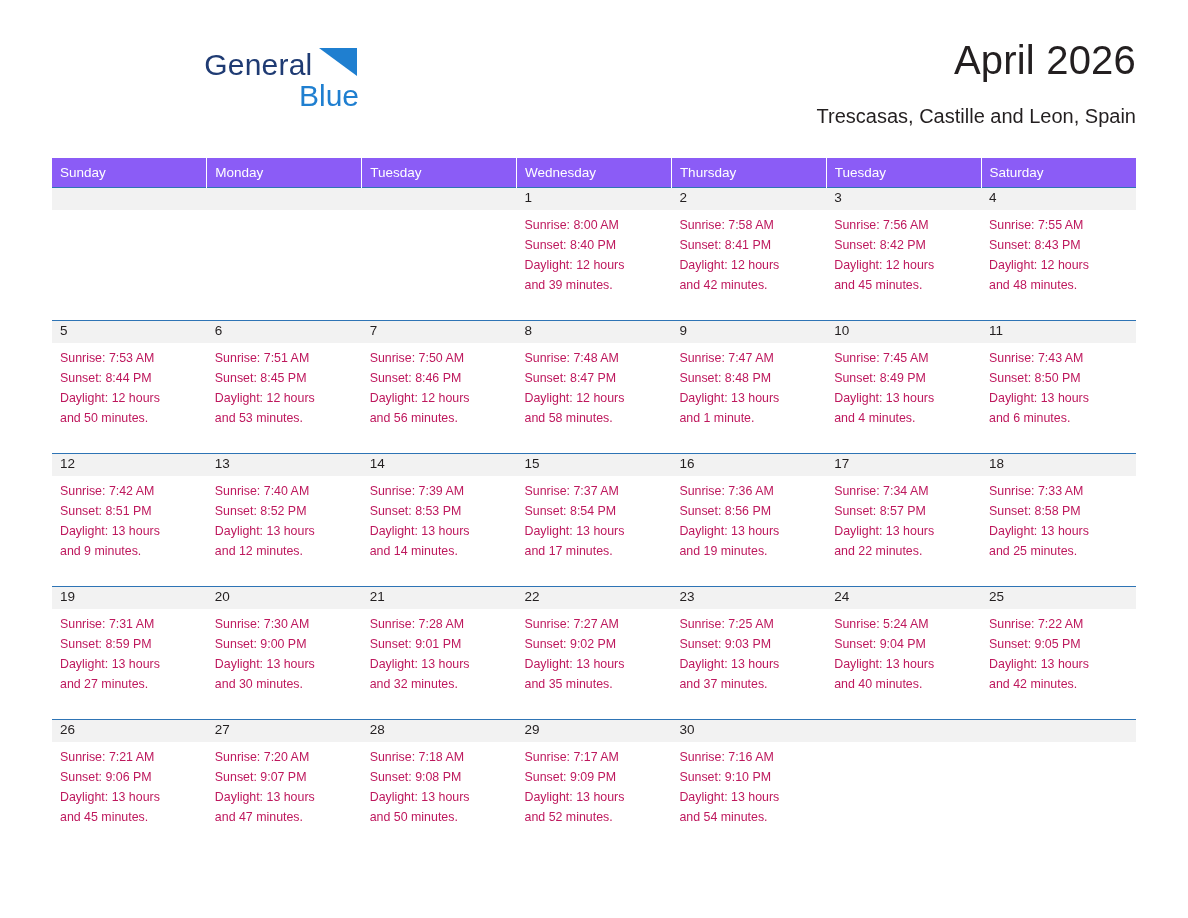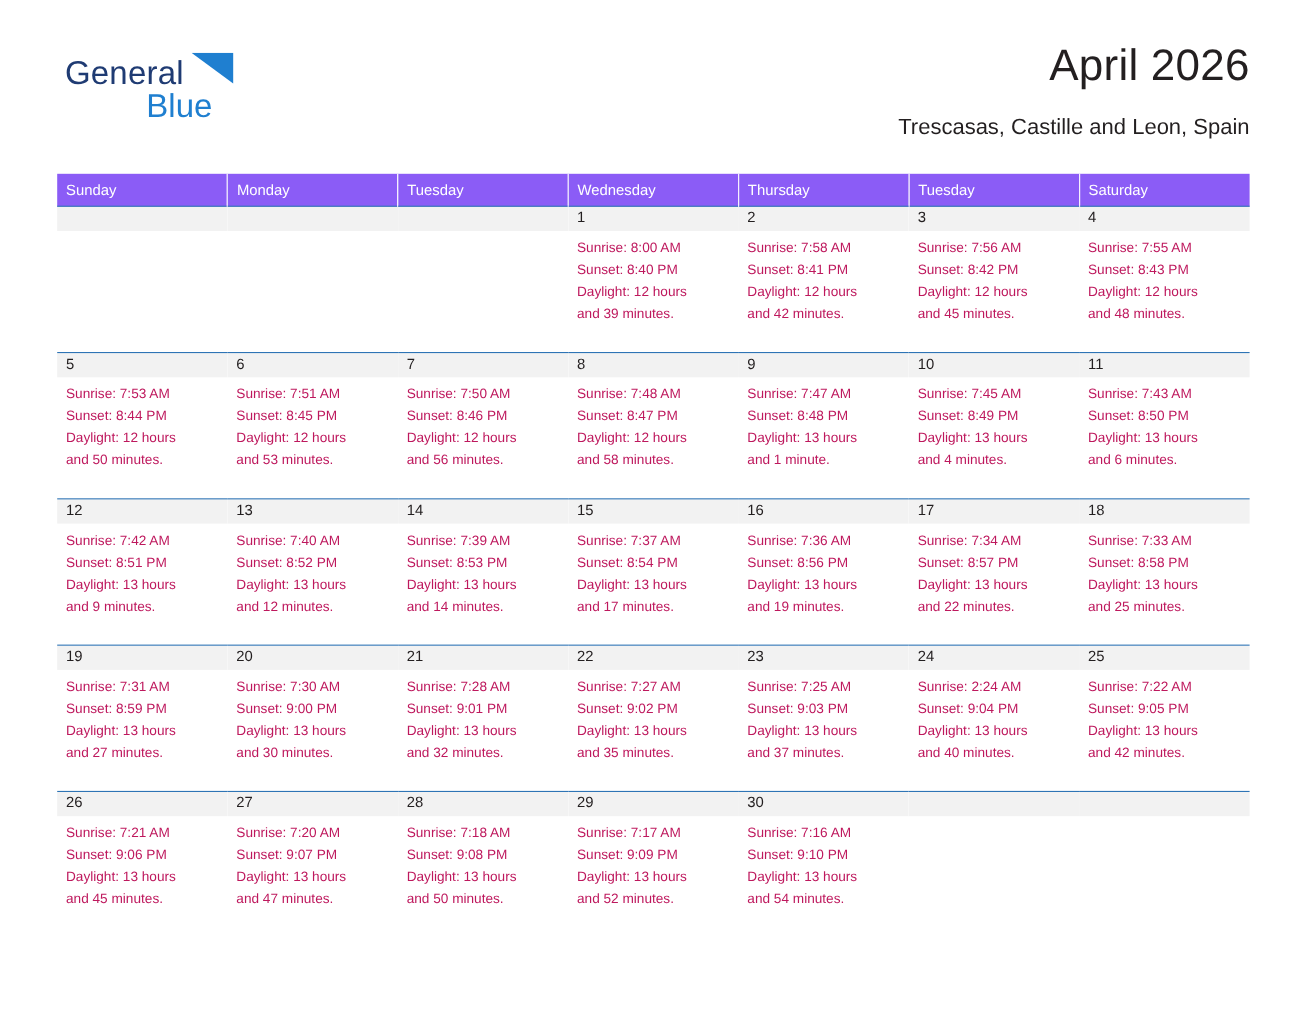--- a/index.html
+++ b/index.html
@@ -18,20 +18,21 @@
     position: relative;
     width: 1188px;
     height: 918px;
     box-sizing: border-box;
     padding: 0 52px;
   }
   
   .header {
     position: relative;
     height: 112px;
+    text-align: right;
   }
   .logo {
     position: absolute;
     left: 7px;
     top: 48px;
     width: 300px;
     line-height: 1;
   }
   .logo-row1 {
     font-size: 30px;
@@ -387,21 +388,21 @@
             <div class="info">
               <div>Sunrise: 7:25 AM</div>
               <div>Sunset: 9:03 PM</div>
               <div>Daylight: 13 hours</div>
               <div>and 37 minutes.</div>
             </div>
           </td>
           <td class="day">
             <div class="datebar">24</div>
             <div class="info">
-              <div>Sunrise: 2:24 AM</div>
+              <div>Sunrise: 5:24 AM</div>
               <div>Sunset: 9:04 PM</div>
               <div>Daylight: 13 hours</div>
               <div>and 40 minutes.</div>
             </div>
           </td>
           <td class="day">
             <div class="datebar">25</div>
             <div class="info">
               <div>Sunrise: 7:22 AM</div>
               <div>Sunset: 9:05 PM</div>

